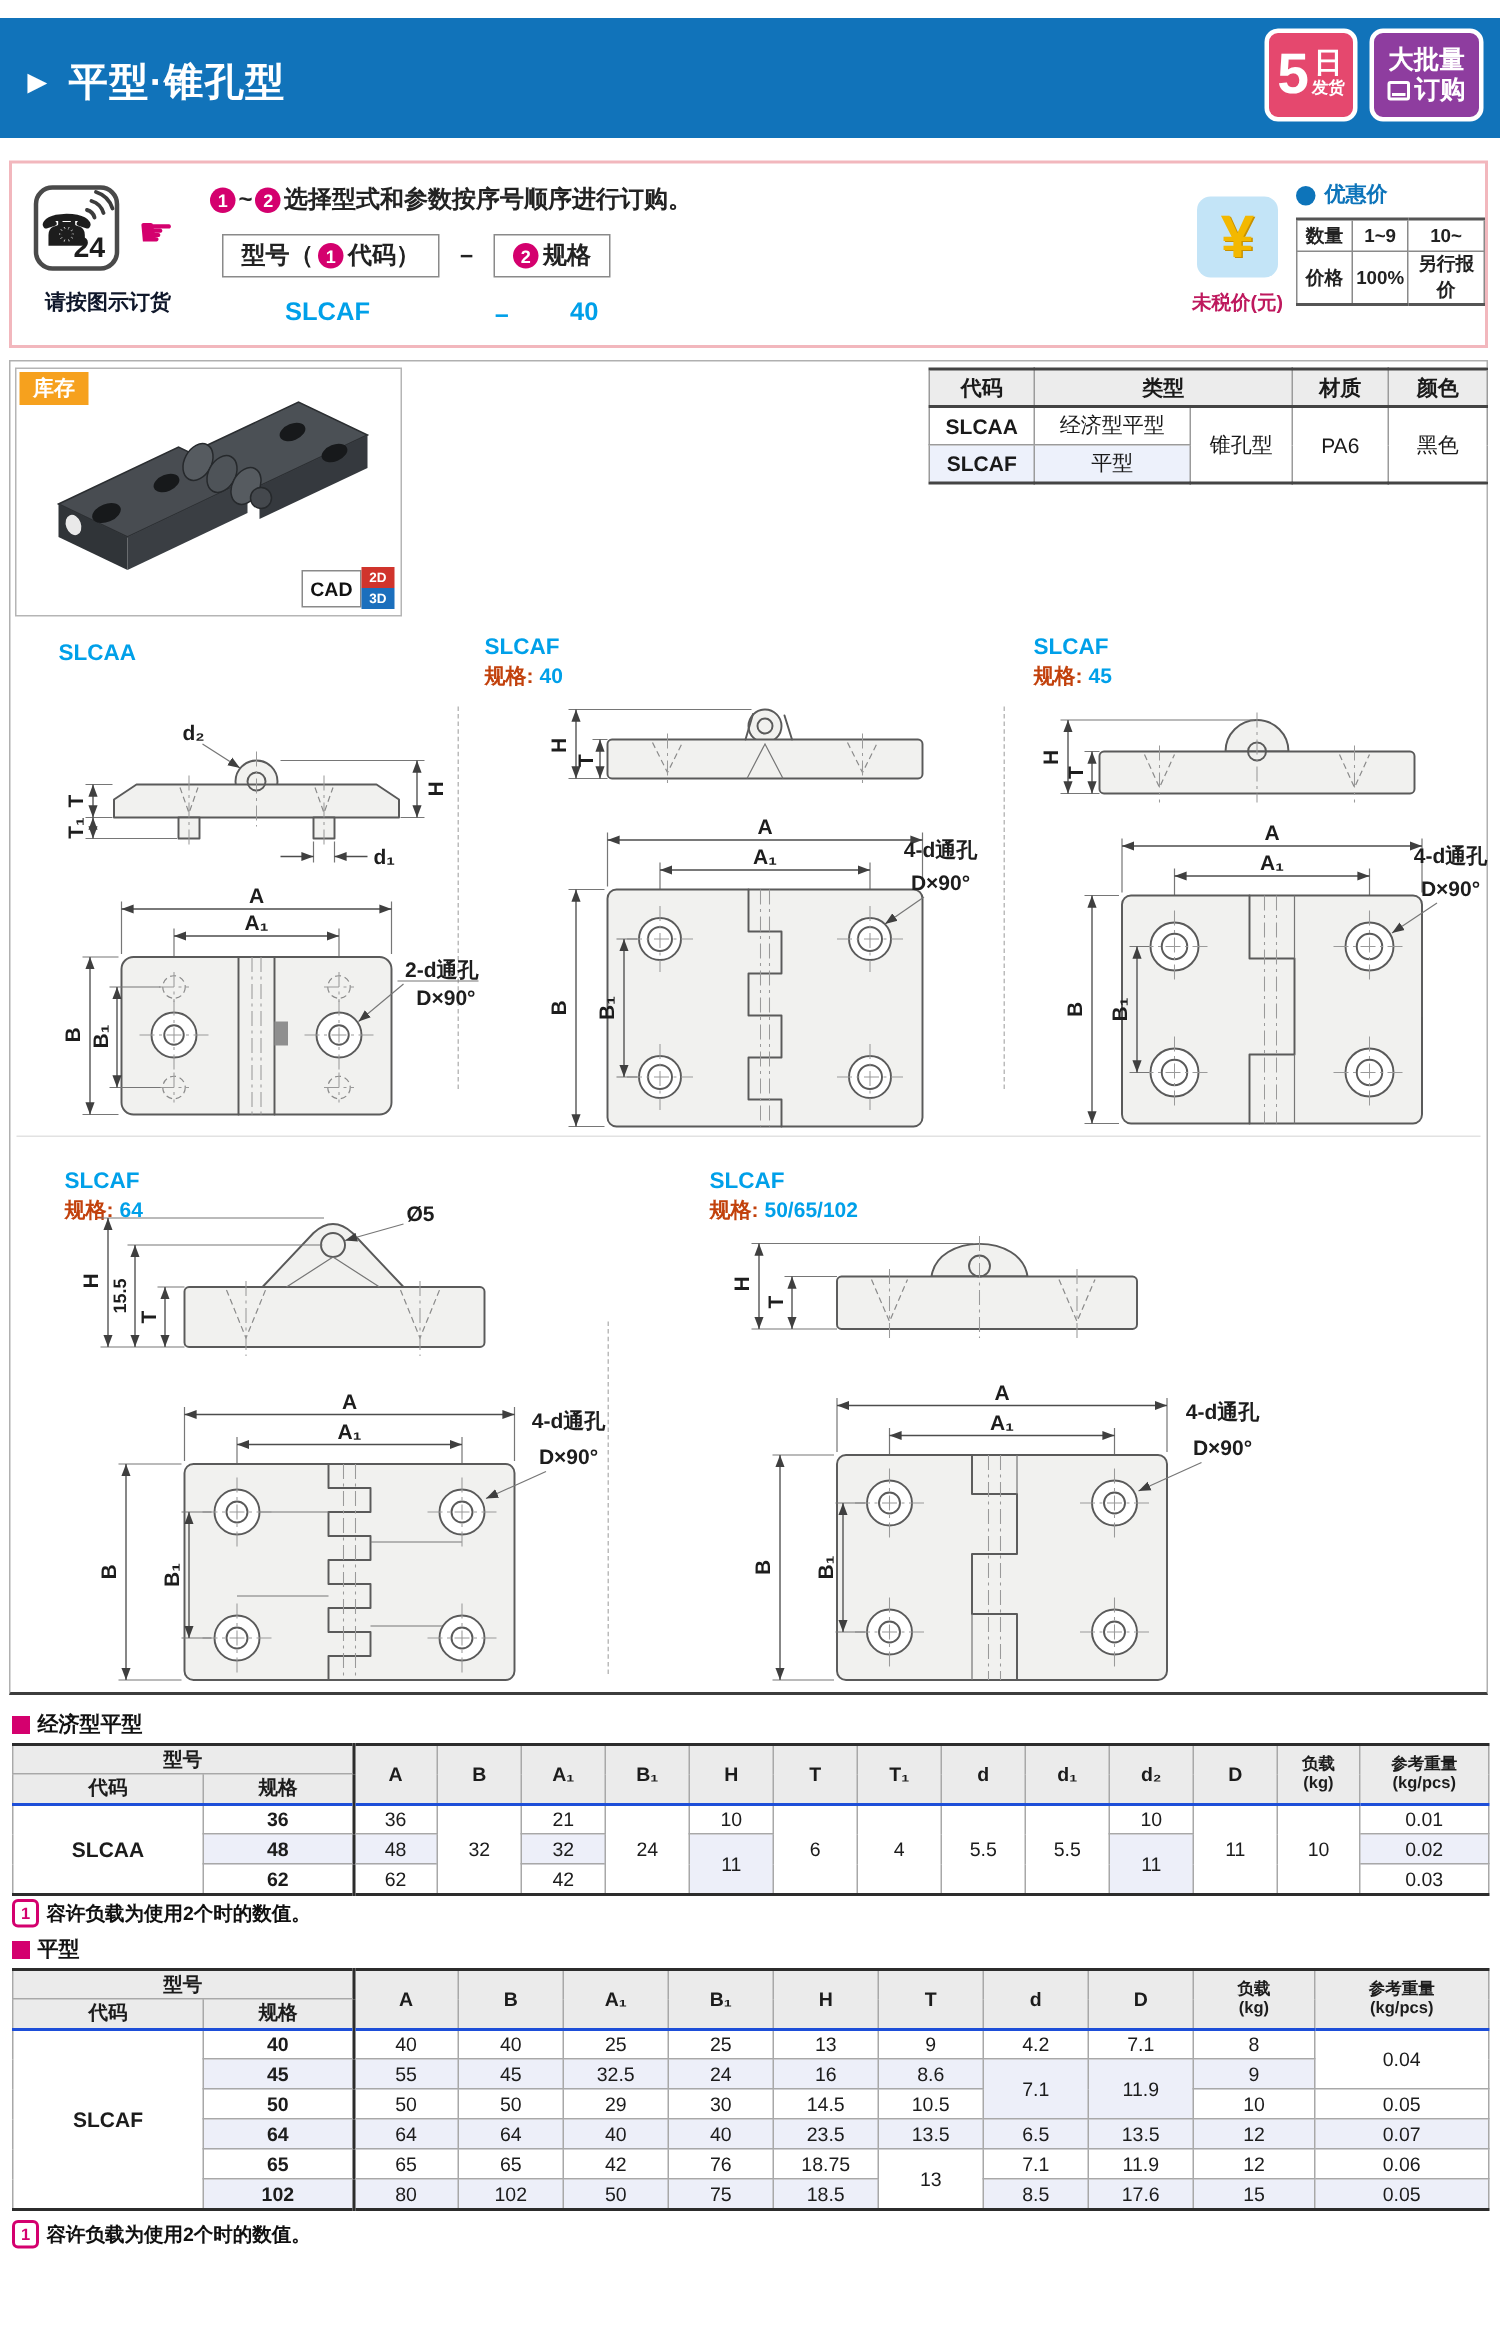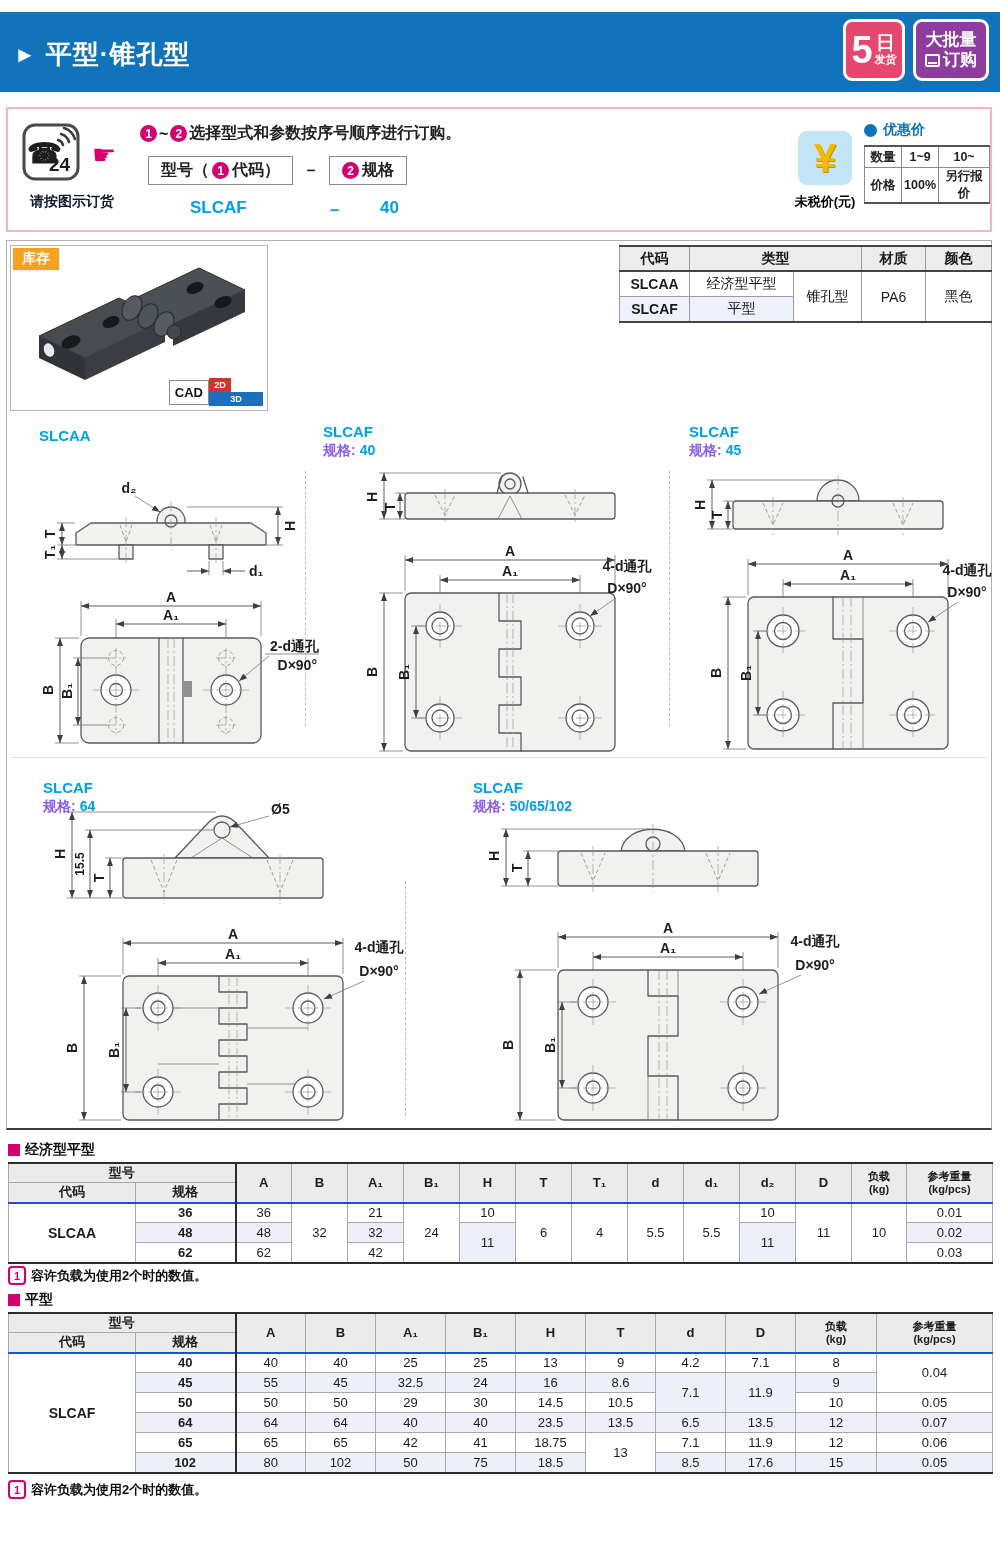--- a/index.html
+++ b/index.html
@@ -31,51 +31,51 @@
   .finger{color:#d4006e;font-size:27px;}
   .phone-cap{font-weight:bold;font-size:14px;color:#0f172a;}
   .instr{font-size:16px;font-weight:bold;color:#222;display:flex;align-items:center;gap:2px;}
   .cnum{display:inline-flex;width:17px;height:17px;border-radius:50%;background:#d4006e;color:#fff;
         font-size:12px;font-weight:bold;align-items:center;justify-content:center;flex:none;}
   .pat{display:flex;align-items:center;gap:10px;font-size:16px;font-weight:bold;color:#222;}
   .pbox{border:1px solid #8a8a8a;padding:3px 12px;display:inline-flex;align-items:center;gap:3px;background:#fff;}
   .ex{color:#00a0e9;font-weight:bold;font-size:17px;}
   .yen-ic{width:54px;height:54px;background:#c3e4f7;border-radius:9px;display:flex;align-items:center;justify-content:center;}
   .yen-ic span{color:#f3b800;font-size:40px;font-weight:bold;text-shadow:1px 1px 0 #c79000;}
-  .yen-cap{color:#000000;font-weight:bold;font-size:13px;width:90px;text-align:center;}
+  .yen-cap{color:#be185d;font-weight:bold;font-size:13px;width:90px;text-align:center;}
   .disc-t{display:flex;align-items:center;gap:6px;color:#0d74ba;font-weight:bold;font-size:14px;}
   .disc-dot{width:13px;height:13px;border-radius:50%;background:#0d74ba;}
   .ptable{border-collapse:collapse;table-layout:fixed;font-size:12.5px;font-weight:bold;color:#222;}
   .ptable td{border:1px solid #8a8a8a;text-align:center;height:20px;padding:0 2px;}
   .ptable tr:first-child td{border-top:2px solid #555;}
   .ptable tr:last-child td{border-bottom:2px solid #555;}
 
   
   .content-box{top:240px;left:6px;width:986px;height:890px;border:1px solid #b0b0b0;
                border-bottom:2px solid #3d3d3d;box-sizing:border-box;background:#fff;}
   .prod-box{left:3px;top:4px;width:256px;height:164px;border:1px solid #b5b5b5;background:#fff;}
   .stock{left:2px;top:2px;background:#f6a11e;color:#fff;font-weight:bold;font-size:14px;padding:2px 9px;}
   .cadb{right:4px;bottom:4px;display:flex;align-items:center;}
   .cad-label{border:1px solid #8a8a8a;background:#fff;font-weight:bold;font-size:13px;padding:4px 5px;color:#111;}
   .cad-col{display:flex;flex-direction:column;}
   .cad-2d{background:#d0342c;color:#fff;font-size:9px;font-weight:bold;width:22px;text-align:center;padding:2px 0;}
-  .cad-3d{background:#1b6fbd;color:#fff;font-size:9px;font-weight:bold;width:22px;text-align:center;padding:2px 16px;}
+  .cad-3d{background:#1b6fbd;color:#fff;font-size:9px;font-weight:bold;width:22px;text-align:center;padding:2px 0;}
 
   .type-table{border-collapse:collapse;table-layout:fixed;width:372px;font-size:14px;background:#fff;
               border-top:2px solid #444;border-bottom:2px solid #444;}
   .type-table th,.type-table td{border:1px solid #9b9b9b;text-align:center;padding:0;color:#1a1a1a;}
   .type-table th{background:#ececec;height:23px;font-weight:bold;}
   .type-table td{height:24px;}
   .type-table tr.hr th{border-bottom:2px solid #444;}
   .tt-code{color:#00a0e9;font-weight:bold;}
   .tt-alt{background:#edf1fb;}
 
   .dwg-code{color:#00a0e9;font-weight:bold;font-size:15px;line-height:1.25;}
   .spec-line{font-size:14px;font-weight:bold;line-height:1.25;}
-  .spec-l{color:#8b5cf6;}
+  .spec-l{color:#c2410c;}
   .spec-v{color:#00a0e9;margin-left:4px;}
   .vdash{border-left:1px dashed #bbb;width:0;}
   .hline{height:1px;background:#e2e2e2;}
 
   
   svg .ln{stroke:#5a5a5a;fill:none;stroke-width:1.3;stroke-linejoin:round;stroke-linecap:round;}
   svg .f{fill:#f1f1ef;}
   svg .w{fill:#fff;}
   svg .thin{stroke:#767676;fill:none;stroke-width:0.8;}
   svg .dsh{stroke:#8a8a8a;fill:none;stroke-width:0.8;stroke-dasharray:4 2.5;}
@@ -712,21 +712,21 @@
       <td>6.5</td>
       <td>13.5</td>
       <td>12</td>
       <td>0.07</td>
     </tr>
     <tr class="dr">
       <td class="blu sepr">65</td>
       <td>65</td>
       <td>65</td>
       <td>42</td>
-      <td>41</td>
+      <td>76</td>
       <td>18.75</td>
       <td rowspan="2">13</td>
       <td>7.1</td>
       <td>11.9</td>
       <td>12</td>
       <td>0.06</td>
     </tr>
     <tr class="dr st">
       <td class="blu sepr">102</td>
       <td>80</td>

